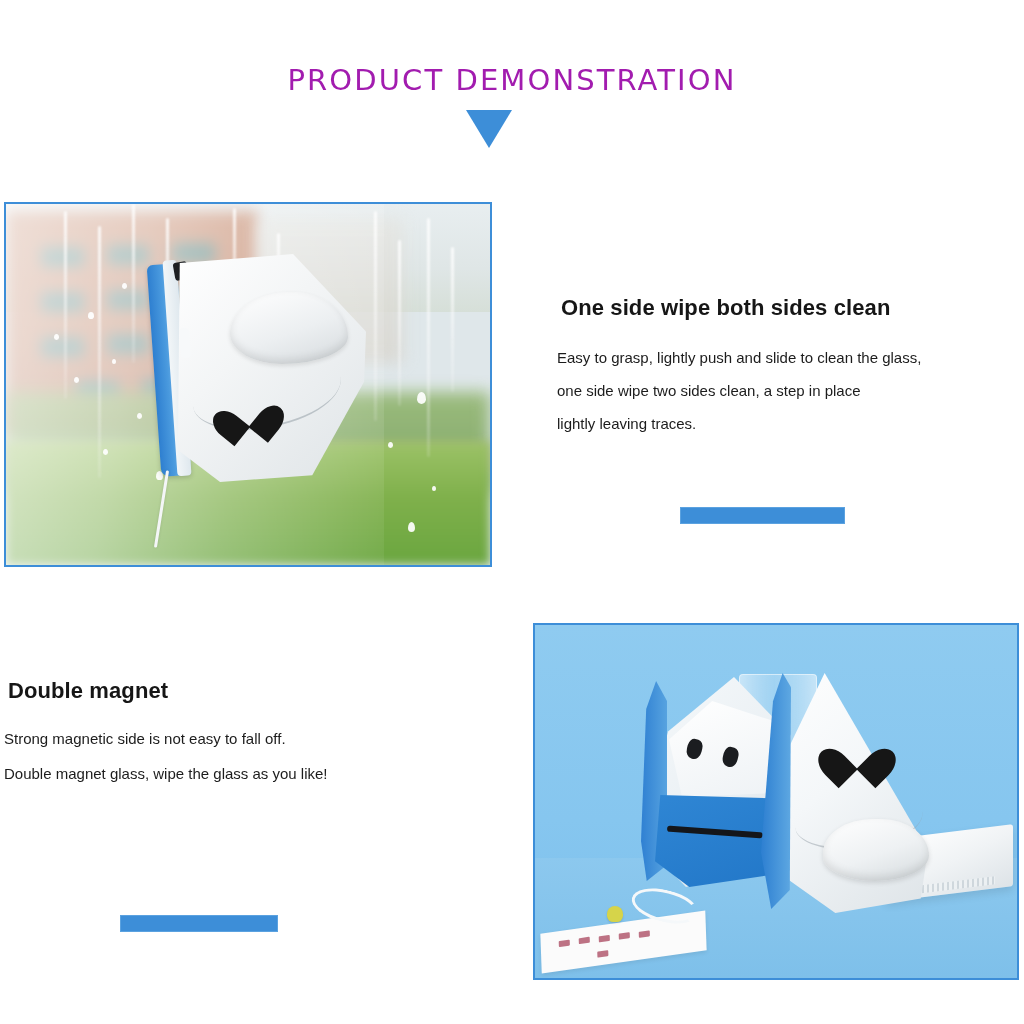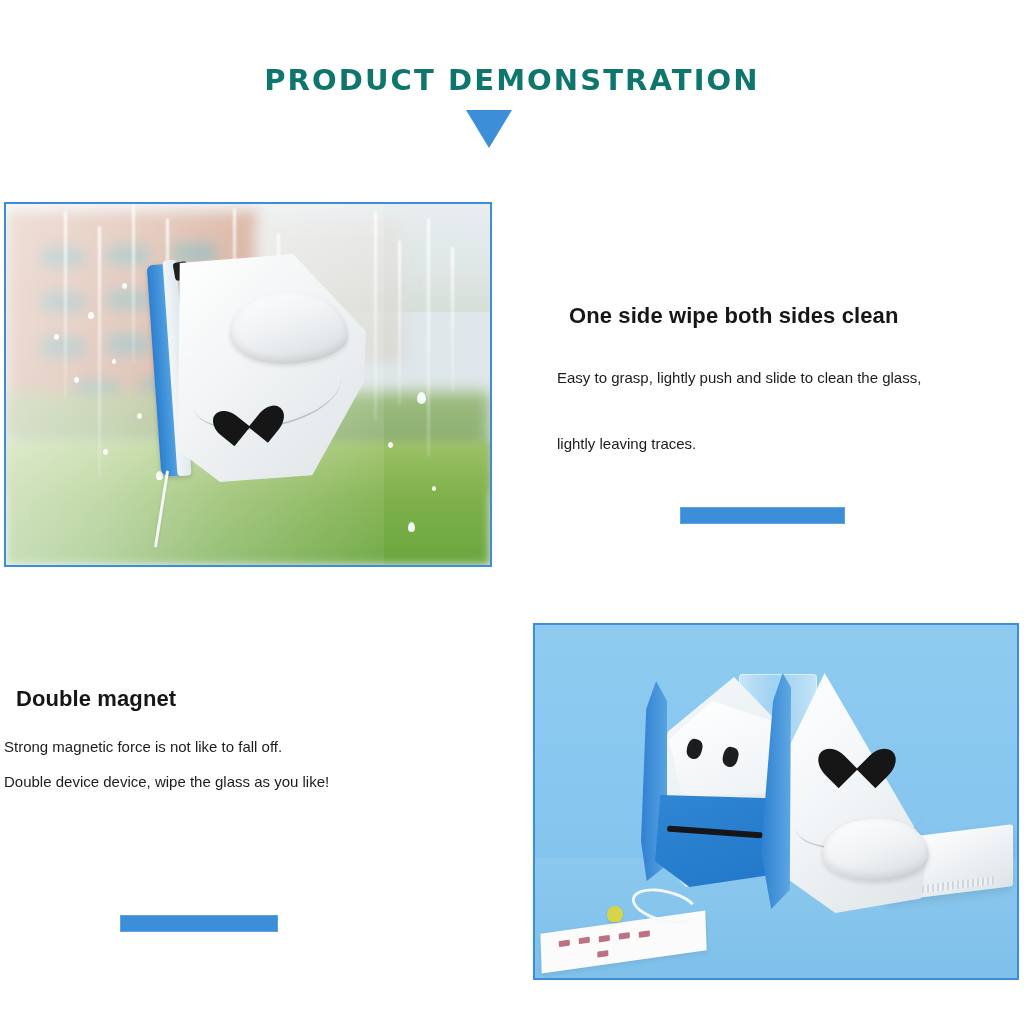--- a/index.html
+++ b/index.html
@@ -25,23 +25,23 @@
     width: 1024px;
     height: 170px;
   }
   .page-title {
     position: absolute;
     left: 0;
     top: 63px;
     width: 1024px;
     text-align: center;
     font-size: 29px;
-    font-weight: 700;
+    font-weight: 400;
     letter-spacing: 2.1px;
-    color: #0f766e;
+    color: #a21caf;
     font-family: "DejaVu Sans", sans-serif;
     white-space: nowrap;
   }
   .title-arrow {
     position: absolute;
     left: 466px;
     top: 110px;
     width: 0;
     height: 0;
     border-left: 23px solid transparent;
@@ -412,35 +412,35 @@
     border-radius: 0 0 58% 42%;
     transform: rotate(-3deg);
   }
 
   
   .text-block { position: absolute; }
   .block-right { left: 557px; top: 291px; width: 452px; }
   .block-left  { left: 4px;   top: 674px; width: 452px; }
 
   .block-heading {
-    margin: 12px;
+    margin: 4px;
     font-size: 22px;
     font-weight: 700;
     color: #161616;
     letter-spacing: .1px;
     line-height: 1.2;
   }
   .block-body {
     margin: 0;
     font-size: 15px;
     color: #1c1c1c;
     line-height: 2.2;
     font-weight: 400;
   }
-  .block-right .block-body { margin-top: 32px; }
+  .block-right .block-body { margin-top: 20px; }
   .block-left  .block-body { margin-top: 18px; line-height: 2.3; }
 
   .accent-bar {
     position: absolute;
     height: 17px;
     background: #3d8ed8;
     border: 1px solid #5ba2e0;
     box-sizing: border-box;
   }
   .accent-bar-right { left: 680px; top: 507px; width: 165px; }
@@ -519,31 +519,31 @@
       </div>
       <div class="cord"></div>
     </div>
   </div>
 </div>
 
 <div class="text-block block-right">
   <h2 class="block-heading">One side wipe both sides clean</h2>
   <p class="block-body">
     <span>Easy to grasp, lightly push and slide to clean the glass,</span><br>
-    <br>
+    <span>one side wipe two sides clean, a step in place</span><br>
     <span>lightly leaving traces.</span>
   </p>
 </div>
 <div class="accent-bar accent-bar-right"></div>
 
 <div class="text-block block-left">
   <h2 class="block-heading">Double magnet</h2>
   <p class="block-body">
-    <span>Strong magnetic force is not like to fall off.</span><br>
-    <span>Double device device, wipe the glass as you like!</span>
+    <span>Strong magnetic side is not easy to fall off.</span><br>
+    <span>Double magnet glass, wipe the glass as you like!</span>
   </p>
 </div>
 <div class="accent-bar accent-bar-left"></div>
 
 <div class="photo photo-bottom-right">
   <div class="photo-inner">
     <div class="bg-blue"></div>
     <div class="table-plane"></div>
 
     <div class="glass"></div>

